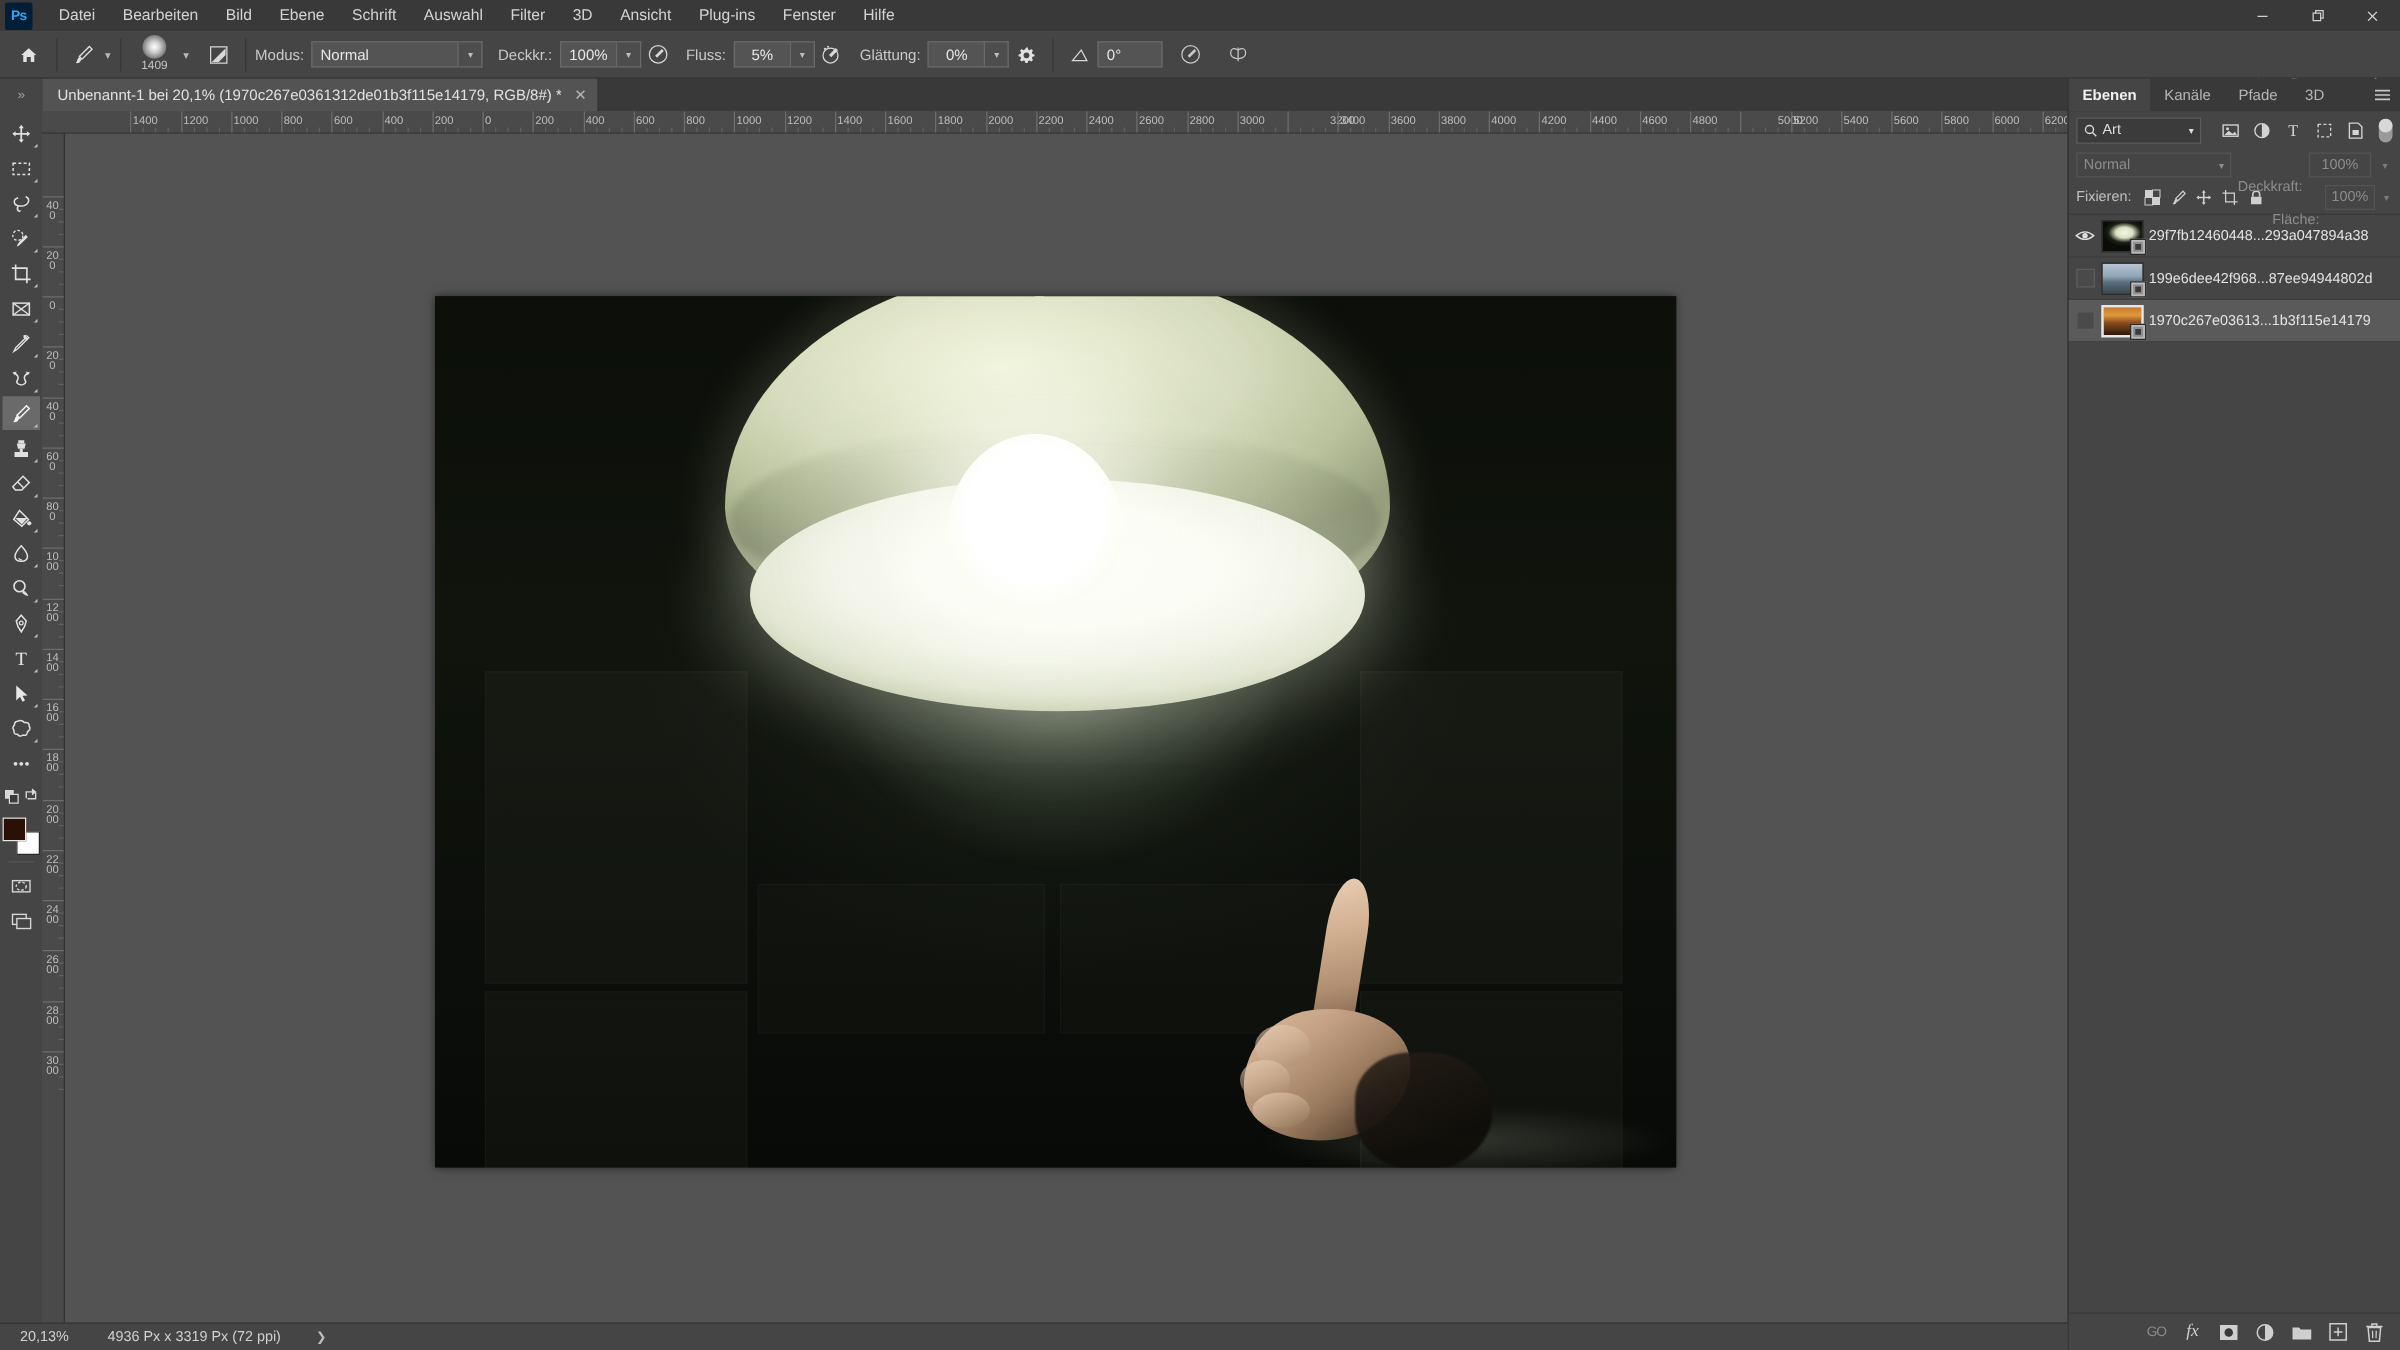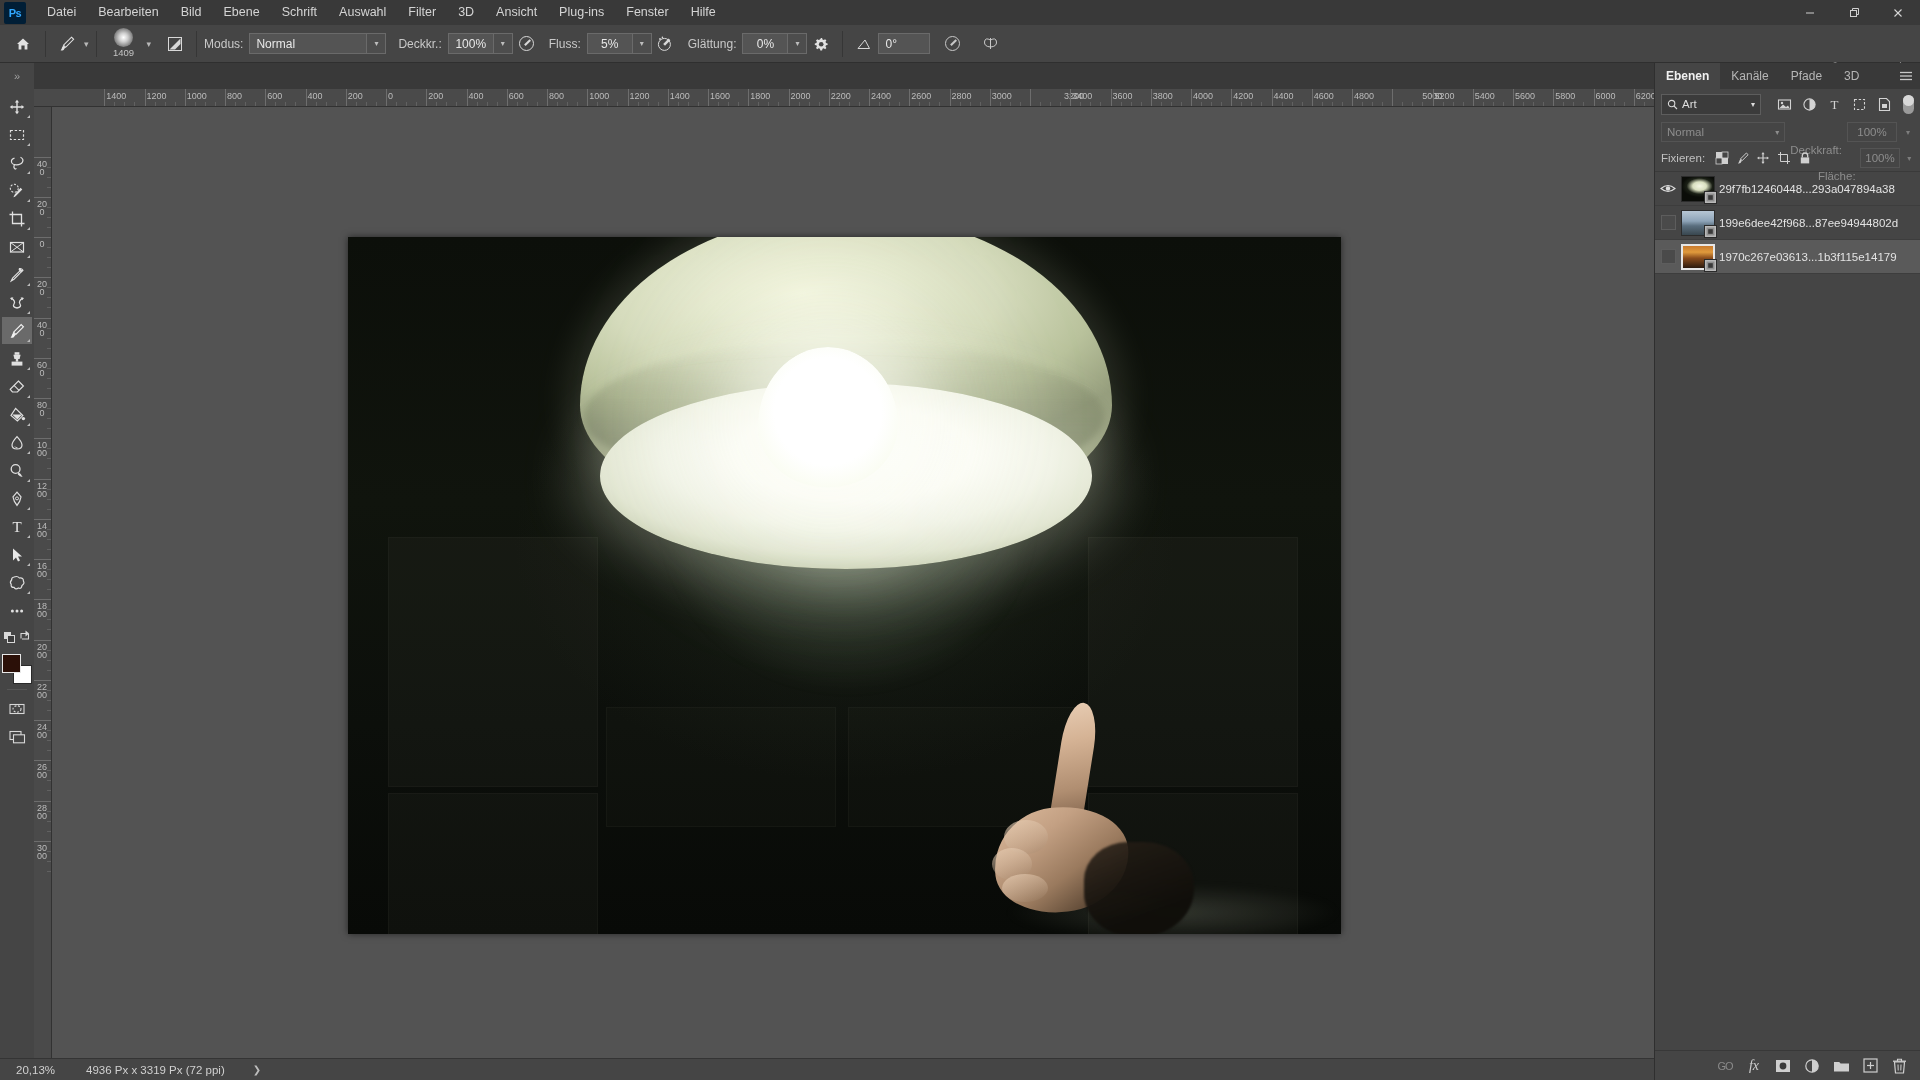--- a/index.html
+++ b/index.html
@@ -485,20 +485,24 @@
           <path d="M4 8.5 L4 16 L15 16 L15 8.5" fill="none" stroke="#d8d8d8" stroke-width="1.2"></path>
           <line x1="9.5" y1="3" x2="9.5" y2="12" stroke="#d8d8d8" stroke-width="1.2"></line>
           <polyline points="6.3,6.2 9.5,3 12.7,6.2" fill="none" stroke="#d8d8d8" stroke-width="1.2"></polyline>
         </svg>
       </div>
     </div>
   </div>
 
   <div class="tabbar">
     <div class="panel-expander">»</div>
+    <div class="doc-tab">
+      <span class="title">Unbenannt-1 bei 20,1% (1970c267e0361312de01b3f115e14179, RGB/8#) *</span>
+      <span class="closex">✕</span>
+    </div>
   </div>
 
   <div class="toolbar">
     <div class="tool">
       <svg width="18" height="18" viewBox="0 0 18 18">
           <path d="M9 1.8 L11.1 4.5 L9.7 4.5 L9.7 8.3 L13.5 8.3 L13.5 6.9 L16.2 9 L13.5 11.1 L13.5 9.7 L9.7 9.7 L9.7 13.5 L11.1 13.5 L9 16.2 L6.9 13.5 L8.3 13.5 L8.3 9.7 L4.5 9.7 L4.5 11.1 L1.8 9 L4.5 6.9 L4.5 8.3 L8.3 8.3 L8.3 4.5 L6.9 4.5 Z" fill="#e0e0e0"></path>
         </svg>
       <span class="corner"></span>
     </div>
     <div class="tool">

